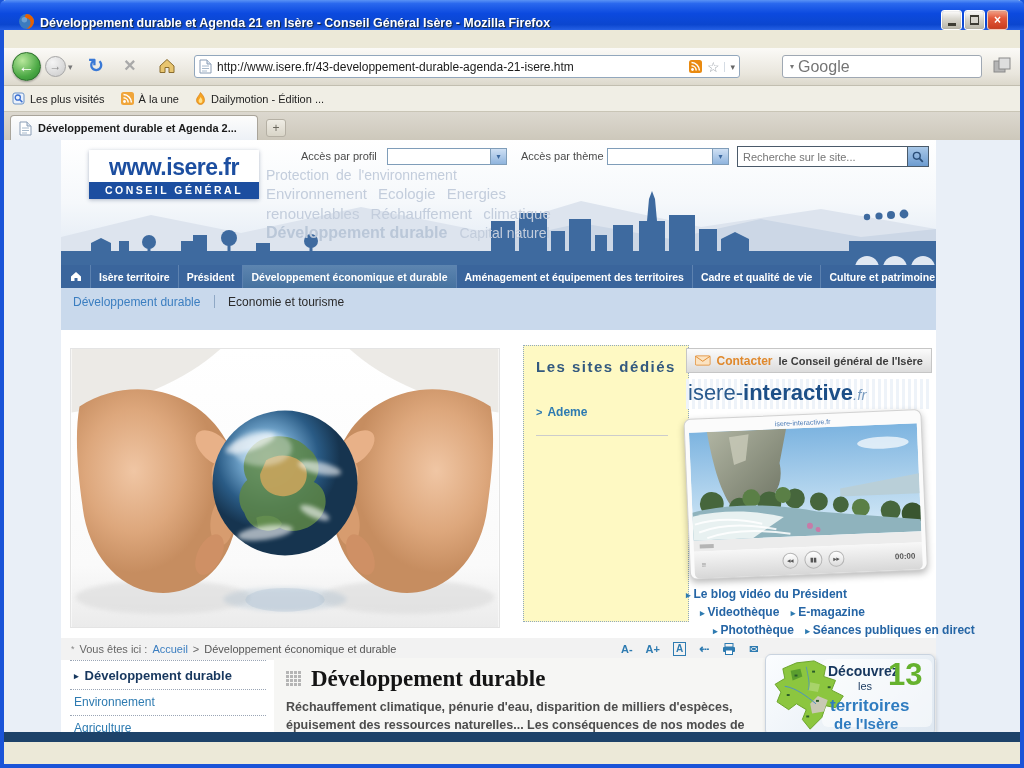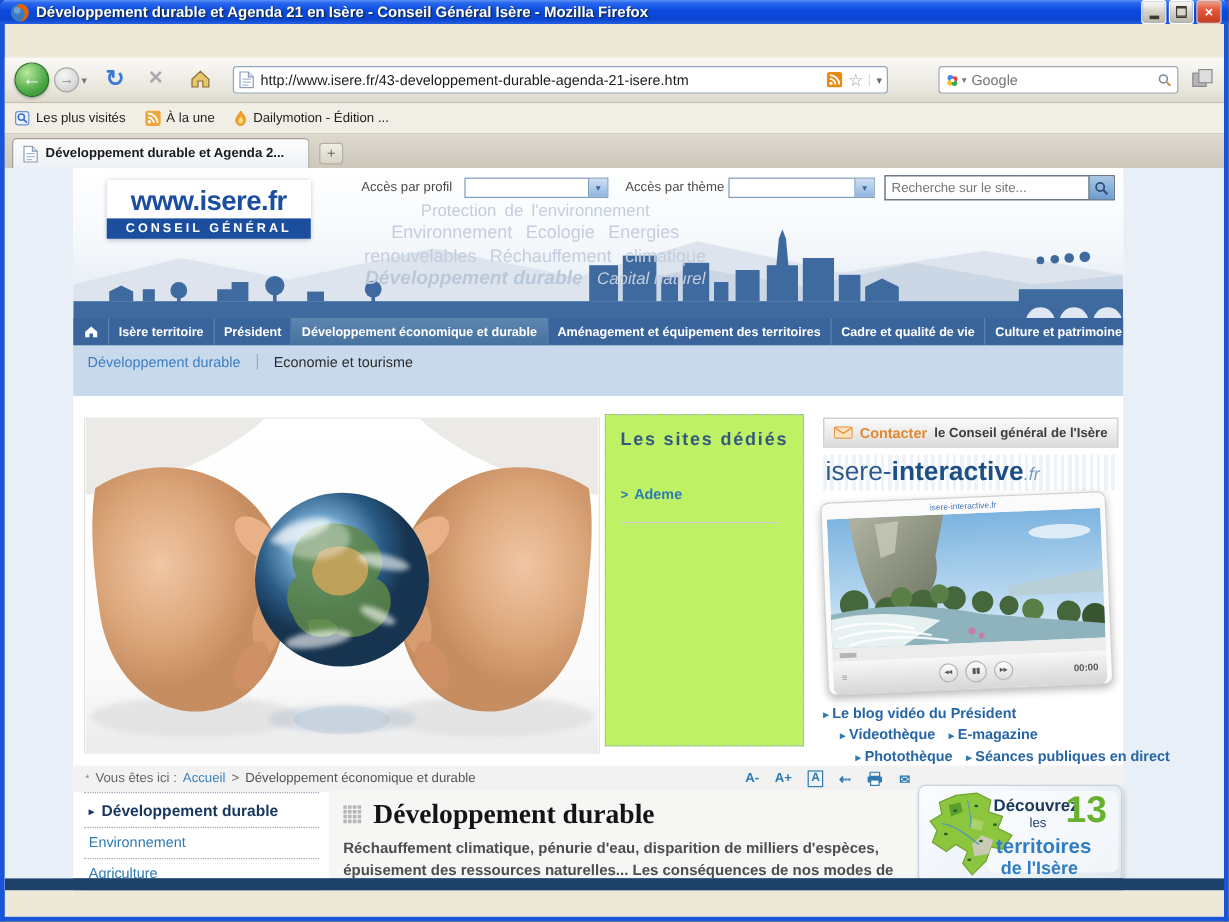--- a/index.html
+++ b/index.html
@@ -2,23 +2,23 @@
 <html><head>
 <meta charset="utf-8">
 <style>
   * { margin:0; padding:0; box-sizing:border-box; }
   html,body { width:1024px; height:768px; overflow:hidden; }
   body { font-family:"Liberation Sans", sans-serif; background:#000; }
   #win { position:relative; width:1024px; height:768px; background:#ece9d8;
          border-left:4px solid #1a54d8; border-right:4px solid #1a54d8; border-bottom:4px solid #1a54d8; }
 
   
-  .titlebar { position:absolute; left:-4px; top:0; width:1024px; height:20px;
+  .titlebar { position:absolute; left:-4px; top:0; width:1024px; height:30px;
     background:linear-gradient(180deg,#5a93f5 0%,#2a68ee 12%,#0c4adf 45%,#0b46cf 82%,#2560e4 100%);
-    border-radius:6px 6px 0 0; display:flex; align-items:center; padding:0 6px; }
+    border-radius:6px 6px 0 0; display:flex; align-items:flex-end; padding:0 16px; }
   .fx-logo { width:17px; height:17px; margin:0 5px 0 2px; flex:0 0 auto; }
   .title-text { color:#fff; font-size:12.5px; font-weight:bold; text-shadow:1px 1px 1px #123; white-space:nowrap; overflow:hidden; flex:1; }
   .winbtns { display:flex; gap:2px; }
   .wbtn { width:21px; height:20px; border-radius:3px; border:1px solid #fff;
     background:linear-gradient(#fdfdfd,#d8d6ce 45%,#b9b6a9); display:flex; align-items:center; justify-content:center;
     color:#3d3c34; font-size:11px; font-weight:bold; box-shadow:inset 0 0 1px #888; }
   .wbtn.close { background:linear-gradient(#f0a086,#e4593a 40%,#c83c1e); color:#fff; border-color:#f4c8b8; font-size:12px; }
   .glyph-min { width:8px; height:3px; background:#3d3c34; margin-top:9px; }
   .glyph-restore { position:relative; width:9px; height:8px; }
   .glyph-restore:before { content:""; position:absolute; right:0; top:0; width:7px; height:6px; border:1px solid #3d3c34; border-top-width:2px; }
@@ -45,21 +45,21 @@
   .btn-home { position:absolute; left:154px; top:9px; }
   .urlbar { position:absolute; left:190px; top:7px; width:546px; height:23px; background:#fff;
     border:1px solid #92a7bd; border-radius:3px; display:flex; align-items:center; padding:0 4px; }
   .urlbar input { flex:1; border:none; outline:none; font-size:12px; color:#1a1a1a; font-family:"Liberation Sans",sans-serif; background:transparent; }
   .url-doc { margin-right:5px; flex:0 0 auto; }
   .url-right { display:flex; align-items:center; gap:5px; }
   .star-icon { color:#9aa0a8; font-size:14px; }
   .url-drop { color:#666; font-size:9px; border-left:1px solid #d5dce4; padding-left:5px; }
   .gsearch { position:absolute; left:778px; top:7px; width:200px; height:23px; background:#fff;
     border:1px solid #9fa8b3; border-radius:3px; display:flex; align-items:center; padding:0 5px; }
-  .gsearch input { flex:1; border:none; outline:none; font-size:12px; color:#6d28d9; background:transparent; font-family:"Liberation Sans",sans-serif; }
+  .gsearch input { flex:1; border:none; outline:none; font-size:16px; color:#6d28d9; background:transparent; font-family:"Liberation Sans",sans-serif; }
   .g-drop { color:#777; font-size:8px; margin:0 4px 0 2px; }
   .ext-btn { position:absolute; left:988px; top:9px; }
 
   
   .bookmarksbar { position:absolute; left:0; top:86px; width:1016px; height:26px; background:#f0eee5;
     border-bottom:1px solid #c9c5b6; display:flex; align-items:center; padding-left:8px; gap:16px; }
   .bm-item { display:flex; align-items:center; gap:5px; font-size:11px; color:#222; }
 
   
   .tabbar { position:absolute; left:0; top:112px; width:1016px; height:28px;
@@ -83,45 +83,45 @@
   .logo-bottom { display:block; background:#1c4ea0; color:#fff; font-size:10.5px; font-weight:bold; letter-spacing:2.5px;
     text-align:center; padding:2px 0 3px; }
   .hdr-label { position:absolute; top:10px; font-size:11px; color:#4a4a4a; }
   .combo { position:absolute; top:8px; height:17px; background:#fff; border:1px solid #7f9db9; }
   .combo-btn { position:absolute; right:0; top:0; width:16px; height:15px;
     background:linear-gradient(#cfe0f4,#8fb4dd); border-left:1px solid #7f9db9; color:#3a679e; font-size:8px; text-align:center; line-height:15px; }
   .sitesearch { position:absolute; left:676px; top:6px; width:192px; height:21px; border:1px solid #4a5a6a; background:#fff; display:flex; }
   .sitesearch input { flex:1; border:none; outline:none; font-size:11px; color:#555; padding:0 5px; background:transparent; font-family:"Liberation Sans",sans-serif; }
   .search-btn { width:21px; background:linear-gradient(#a9c8e8,#6d9cd0); border-left:1px solid #4a5a6a;
     display:flex; align-items:center; justify-content:center; }
-  .wordcloud { position:absolute; left:205px; top:26px; width:360px; text-align:center; color:#c3cddc; line-height:1.3; }
+  .wordcloud { position:absolute; left:205px; top:26px; width:360px; text-align:left; color:#c3cddc; line-height:1.3; }
   .wc1 { font-size:14px; word-spacing:3px; }
   .wc2, .wc3 { font-size:15px; word-spacing:7px; }
-  .wc4 { font-size:14px;font-style:italic; }
+  .wc4 { font-size:14px; }
   .wc4a { font-size:16px; font-weight:bold; color:#bac7d8; }
   .wc4b { margin-left:12px; }
 
   .s-nav { position:absolute; left:0; top:125px; width:875px; height:23px; background:#3a659c;
     display:flex; align-items:stretch; overflow:hidden; }
   .nav-home { width:30px; flex:0 0 auto; display:flex; align-items:center; justify-content:center; border-right:1px solid #5d82b0; }
   .nav-item { display:flex; align-items:center; padding:0 8px; border-right:1px solid #5d82b0;
     color:#fff; font-size:10.5px; font-weight:bold; white-space:nowrap; }
   .nav-item.active { background:linear-gradient(#5d85b0,#46729f); }
 
   .s-subnav { position:absolute; left:0; top:148px; width:875px; height:42px; background:#c9d9ec;
     padding:7px 12px; font-size:12px; }
   .subnav-link { color:#3b7ec0; }
   .subnav-vsep { display:inline-block; width:1px; height:13px; background:#8fa8c5; margin:0 10px; vertical-align:-2px; }
   .subnav-other { color:#2b2b2b; }
 
   .hero { position:absolute; left:9px; top:208px; width:430px; height:280px; border:1px solid #e4e4e4; }
   .hero svg { display:block; width:100%; height:100%; }
 
-  .dedies { position:absolute; left:443px; top:205px; width:166px; height:277px;
-    border:1px dotted #8fa8c0; background:#bef264; padding:12px 12px; }
+  .dedies { position:absolute; left:462px; top:205px; width:166px; height:277px;
+    border:1px dotted #8fa8c0; background:#fef9c3; padding:12px 12px; }
   .dedies-title { color:#33597f; font-size:15px; font-weight:bold; letter-spacing:1.5px; }
   .dedies-link { margin-top:30px; color:#2e7bb1; font-size:12px; font-weight:bold; }
   .dedies-link .arr { margin-right:5px; font-size:11px; }
   .dedies-rule { margin-top:16px; border-top:1px solid #ccc; width:94%; }
 
   .rightcol { position:absolute; left:625px; top:208px; width:246px; }
   .contact-bar { height:25px; background:linear-gradient(#fbfbfb,#dcdcdc); border:1px solid #c6c6c6;
     display:flex; align-items:center; gap:6px; padding:0 8px; white-space:nowrap; }
   .contact-action { color:#e0892d; font-size:12px; font-weight:bold; }
   .contact-rest { color:#3c3c3c; font-size:11px; font-weight:bold; }

